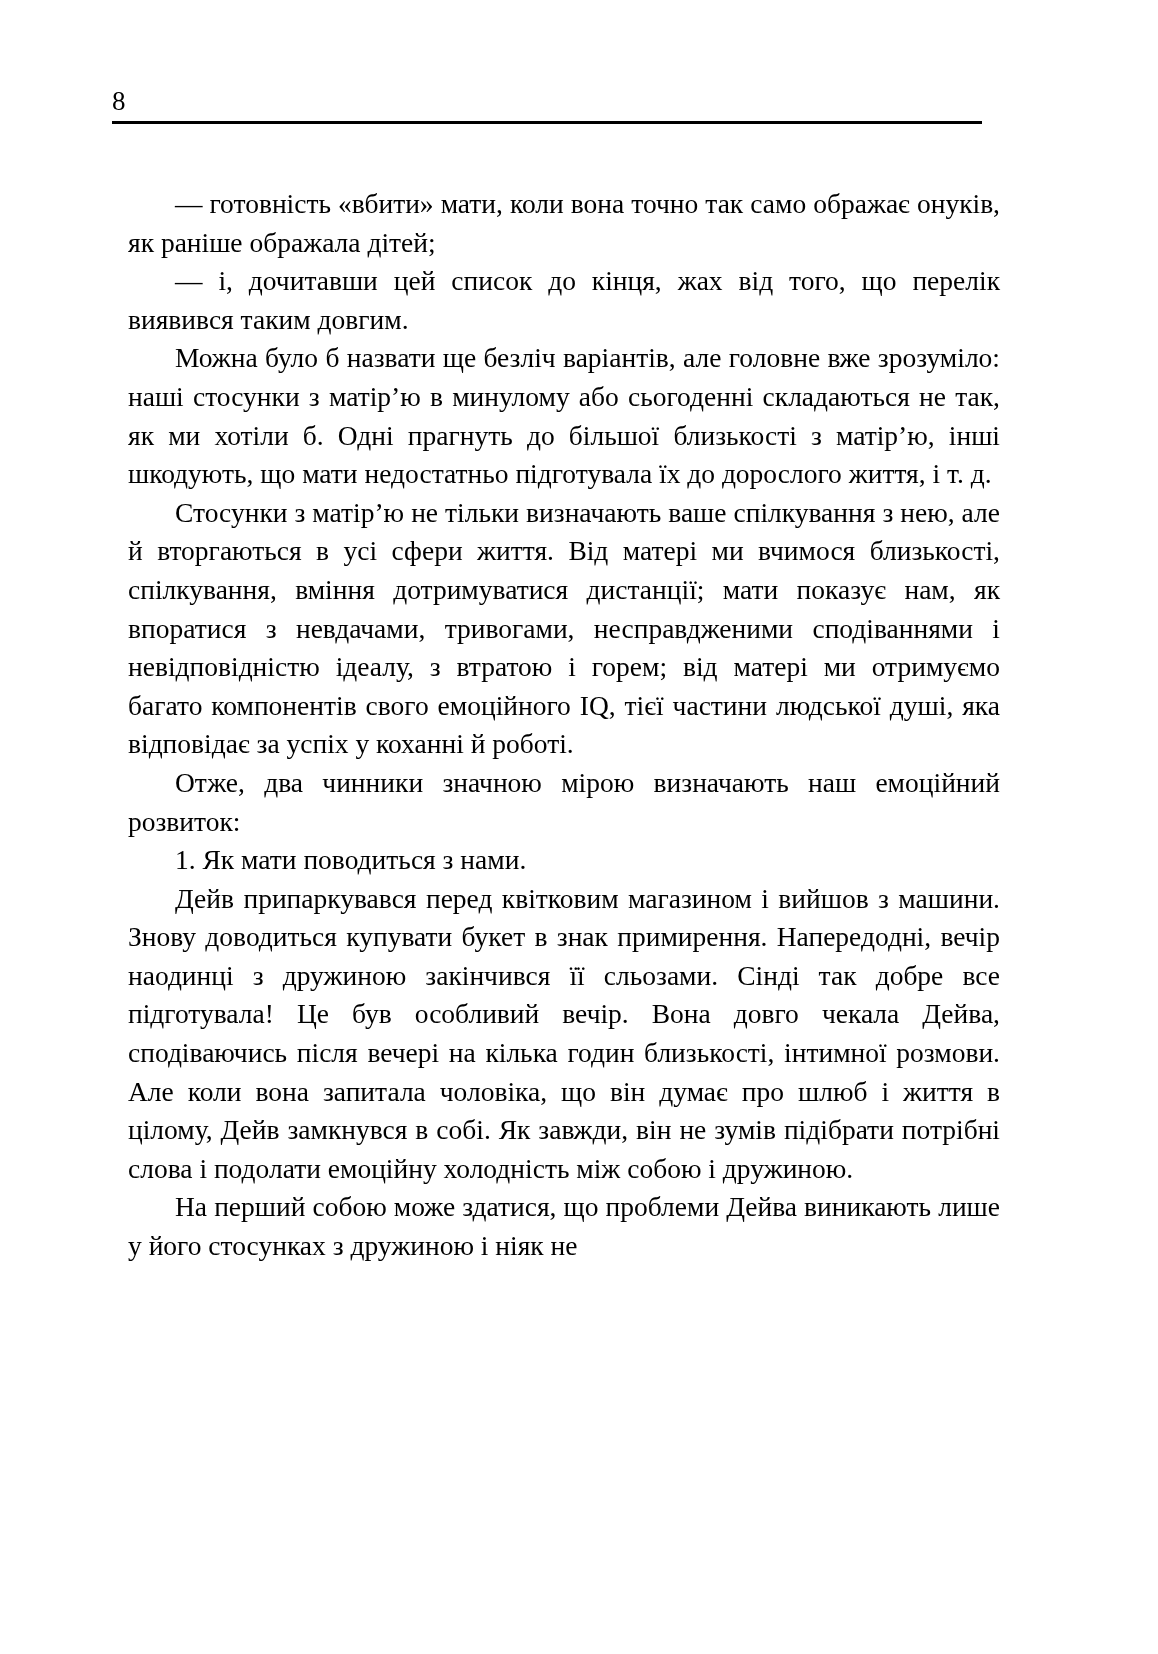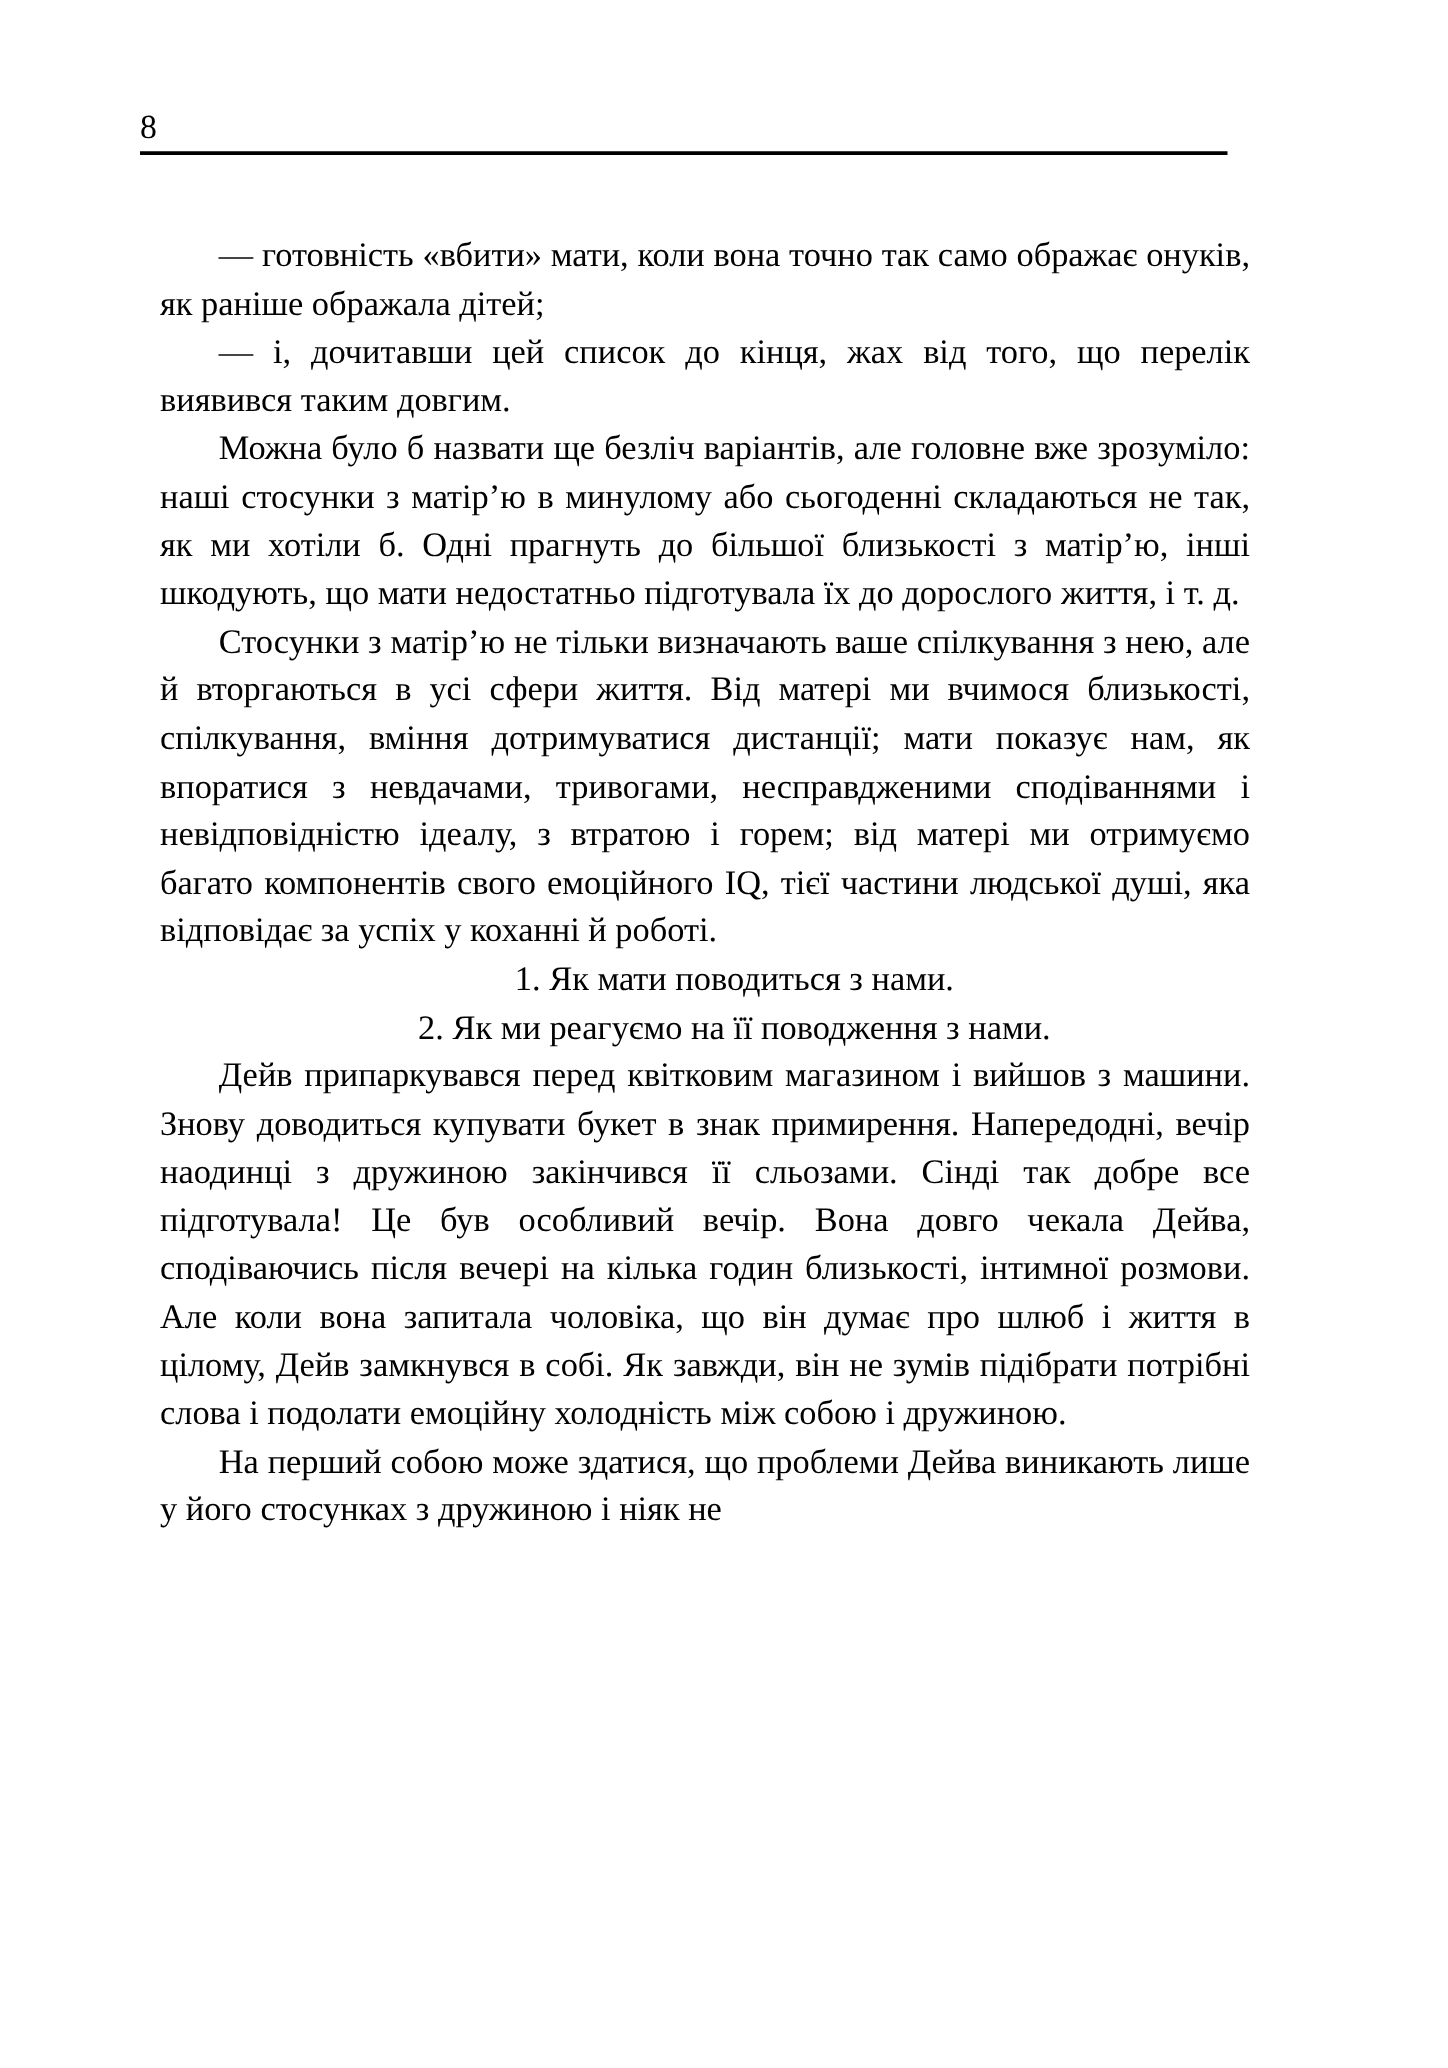--- a/index.html
+++ b/index.html
@@ -57,37 +57,37 @@
   }
 
   .textblock p {
     margin: 0;
     text-indent: 47px;
     text-align: justify;
   }
 
   .textblock p.listitem {
     text-indent: 47px;
-    text-align: center;
+    text-align: left;
   }
 </style>
 </head>
 <body>
 
 <div class="page">
 
   <div class="header">
     <div class="folio">8</div>
     <div class="header-rule"></div>
   </div>
 
   <div class="textblock">
     <p>— готовність «вбити» мати, коли вона точно так само ображає онуків, як раніше ображала дітей;</p>
     <p>— і, дочитавши цей список до кінця, жах від того, що перелік виявився таким довгим.</p>
     <p>Можна було б назвати ще безліч варіантів, але головне вже зрозуміло: наші стосунки з матір’ю в минулому або сьогоденні складаються не так, як ми хотіли б. Одні прагнуть до більшої близькості з матір’ю, інші шкодують, що мати недостатньо підготувала їх до дорослого життя, і т. д.</p>
     <p>Стосунки з матір’ю не тільки визначають ваше спілкування з нею, але й вторгаються в усі сфери життя. Від матері ми вчимося близькості, спілкування, вміння дотримуватися дистанції; мати показує нам, як впоратися з невдачами, тривогами, несправдженими сподіваннями і невідповідністю ідеалу, з втратою і горем; від матері ми отримуємо багато компонентів свого емоційного IQ, тієї частини людської душі, яка відповідає за успіх у коханні й роботі.</p>
+    <p>Отже, два чинники значною мірою визначають наш емоційний розвиток:</p>
     <p class="listitem">1. Як мати поводиться з нами.</p>
-    <p class="listitem">2. Як ми реагуємо на її поводження з нами.</p>
     <p>Дейв припаркувався перед квітковим магазином і вийшов з машини. Знову доводиться купувати букет в знак примирення. Напередодні, вечір наодинці з дружиною закінчився її сльозами. Сінді так добре все підготувала! Це був особливий вечір. Вона довго чекала Дейва, сподіваючись після вечері на кілька годин близькості, інтимної розмови. Але коли вона запитала чоловіка, що він думає про шлюб і життя в цілому, Дейв замкнувся в собі. Як завжди, він не зумів підібрати потрібні слова і подолати емоційну холодність між собою і дружиною.</p>
     <p>На перший собою може здатися, що проблеми Дейва виникають лише у його стосунках з дружиною і ніяк не</p>
   </div>
 
 </div>
 
 </body></html>

